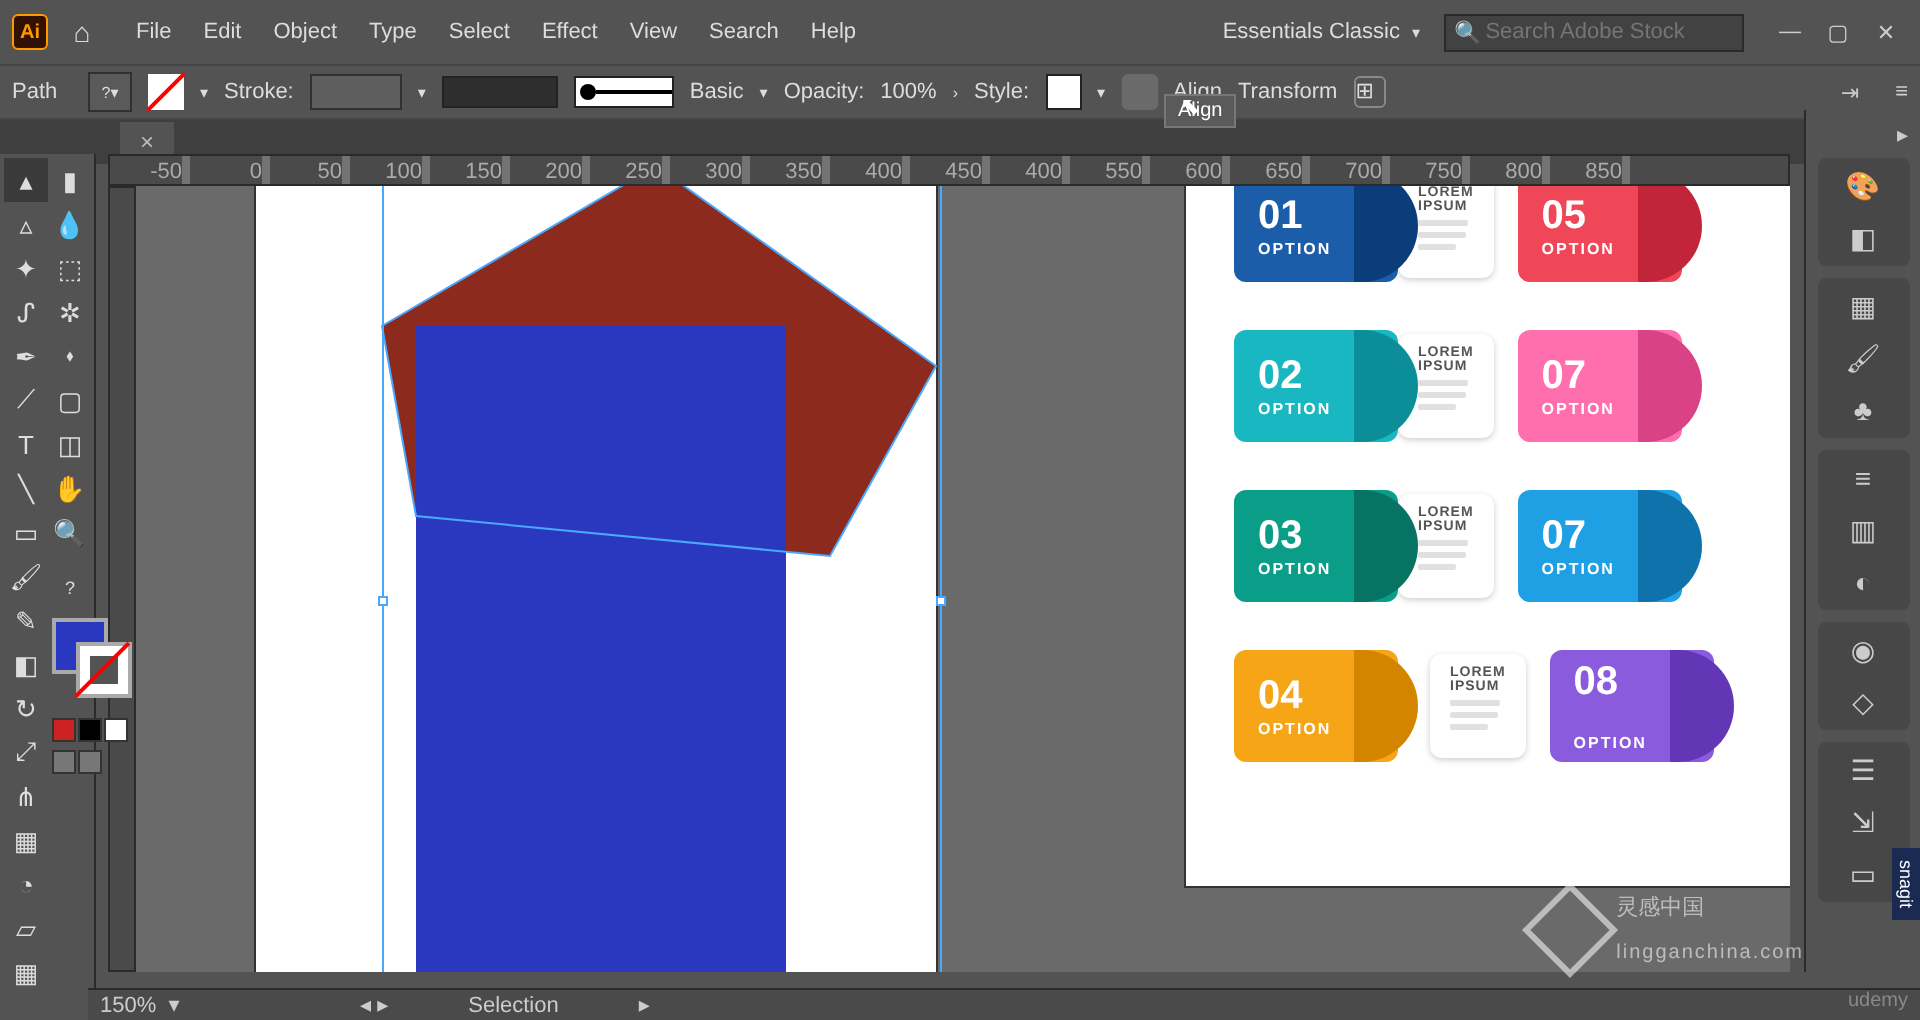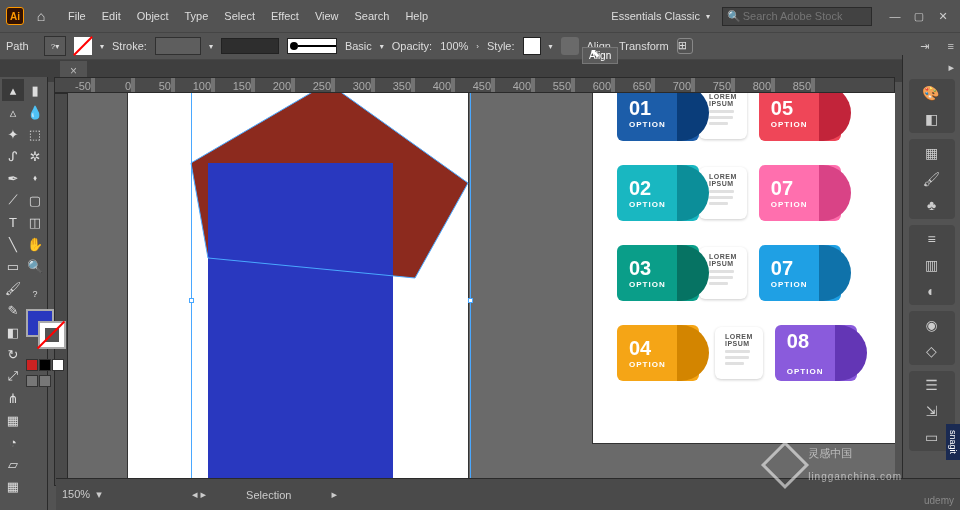--- a/index.html
+++ b/index.html
@@ -57,21 +57,21 @@
 .badge{width:82px;height:56px;border-radius:6px;display:flex;flex-direction:column;align-items:flex-start;justify-content:center;padding-left:12px;color:#fff;position:relative}
 .badge .num{font-size:20px;font-weight:bold}
 .badge .opt{font-size:8px;font-weight:bold;letter-spacing:1px}
 .badge .arc{position:absolute;right:-10px;top:0;width:32px;height:56px;border-radius:0 40px 40px 0}
 .infobox{flex:1;height:52px;background:#fff;border-radius:6px;box-shadow:0 1px 3px rgba(0,0,0,.2);padding:6px 10px;color:#777}
 .infobox .ttl{font-size:7px;font-weight:bold;color:#555;letter-spacing:.5px}
 .infobox .lin{height:3px;background:#e0e0e0;margin-top:3px;border-radius:1px}
 .r-panels{position:absolute;top:55px;right:0;width:58px;bottom:24px;background:#535353;border-left:1px solid #2a2a2a;display:flex;flex-direction:column;align-items:center;padding-top:4px;gap:0}
 .pnl-grp{width:46px;background:#474747;border-radius:4px;margin:3px 0;padding:4px 0;display:flex;flex-direction:column;align-items:center;gap:6px}
 .pnl-ic{width:22px;height:20px;display:flex;align-items:center;justify-content:center;color:#ccc;font-size:14px}
-.statusbar{position:absolute;bottom:0;left:56px;right:0;height:32px;background:#4a4a4a;border-top:1px solid #2a2a2a;display:flex;align-items:center;color:#ccc;padding:0 6px;gap:40px}
+.statusbar{position:absolute;bottom:0;left:44px;right:0;height:16px;background:#4a4a4a;border-top:1px solid #2a2a2a;display:flex;align-items:center;color:#ccc;padding:0 6px;gap:40px}
 .zoom{width:90px}
 .logo{position:absolute;right:58px;bottom:28px;color:rgba(255,255,255,.55);font-size:24px;display:flex;align-items:flex-end;gap:6px;z-index:60}
 .logo .hex{width:34px;height:34px;border:3px solid rgba(255,255,255,.55);transform:rotate(45deg)}
 .logo .sm{font-size:10px;letter-spacing:1px;margin-top:10px}
 .udemy{position:absolute;right:6px;bottom:4px;color:#888;font-size:10px;z-index:61}
 .side-tag{position:absolute;right:0;bottom:50px;background:#1a2a52;color:#fff;font-size:9px;writing-mode:vertical-rl;padding:6px 2px;z-index:61}
 </style>
 </head>
 <body>
 

